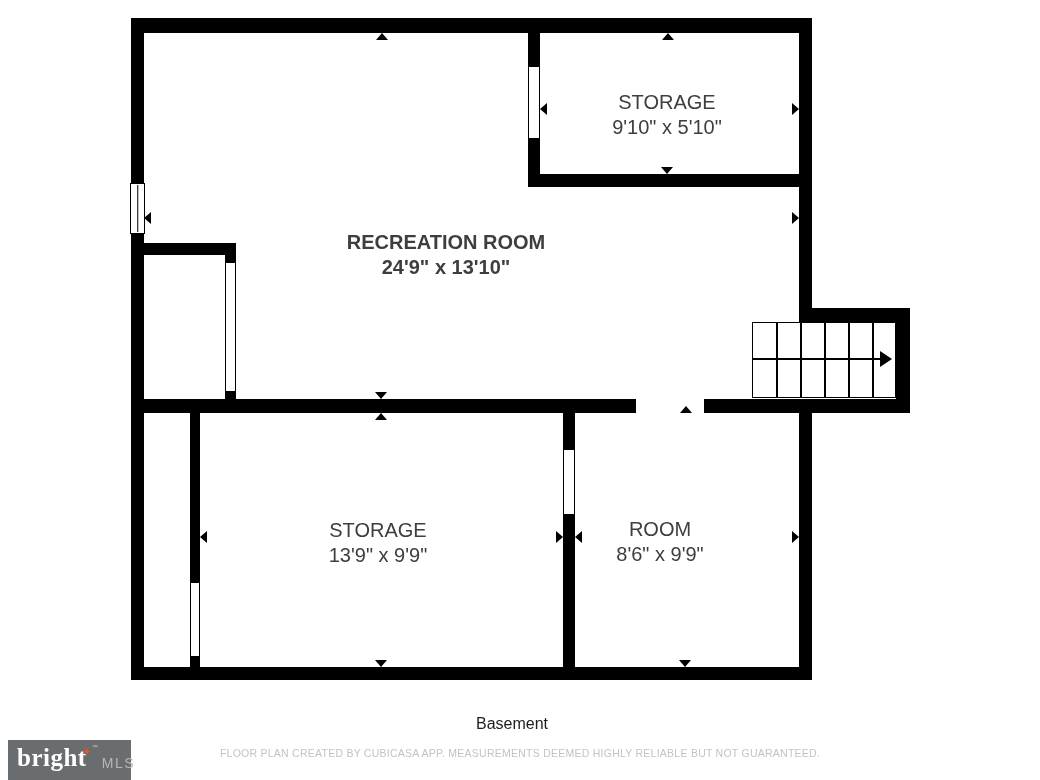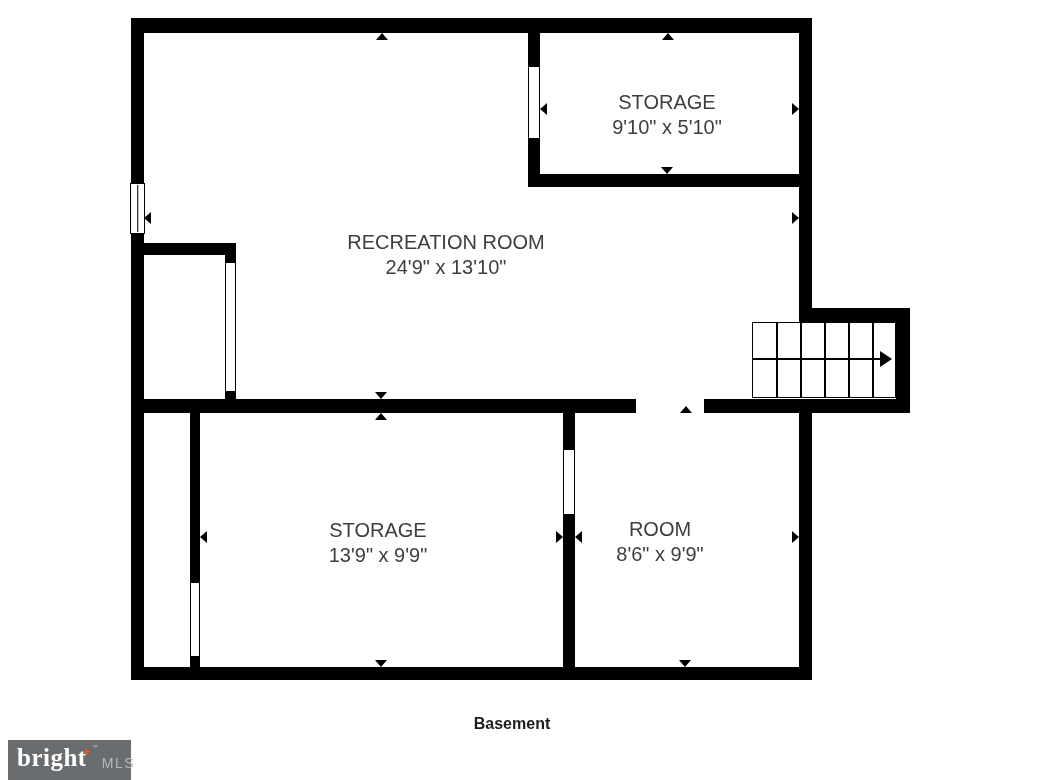--- a/index.html
+++ b/index.html
@@ -19,21 +19,21 @@
   .stairs .runline{position:absolute;left:0;top:35px;height:1.5px;width:130px;background:var(--wall,#000);}
   .stairs .arrowhead{position:absolute;left:127px;top:27.5px;width:0;height:0;
         border-left:12px solid var(--wall,#000);border-top:8.5px solid transparent;
         border-bottom:8.5px solid transparent;}
   .arr{position:absolute;width:0;height:0;}
   .arr.up{border-left:6px solid transparent;border-right:6px solid transparent;border-bottom:7px solid var(--wall,#000);}
   .arr.down{border-left:6px solid transparent;border-right:6px solid transparent;border-top:7px solid var(--wall,#000);}
   .arr.left{border-top:6px solid transparent;border-bottom:6px solid transparent;border-right:7px solid var(--wall,#000);}
   .arr.right{border-top:6px solid transparent;border-bottom:6px solid transparent;border-left:7px solid var(--wall,#000);}
   .floor-title{position:absolute;left:512px;top:724px;transform:translate(-50%,-50%);
-        font-weight:bold;font-size:16px;color:var(--floor-label,#1d1d1d);}
+        font-weight:normal;font-size:16px;color:var(--floor-label,#1d1d1d);}
   .disclaimer{position:absolute;left:520px;top:753px;transform:translate(-50%,-50%);
         font-size:10.5px;letter-spacing:.25px;color:var(--disclaimer,#c3c3c3);white-space:nowrap;}
   .logo{position:absolute;left:8px;top:740px;width:123px;height:40px;
         background:var(--logo-background,#6a6d6f);box-sizing:border-box;
         display:flex;align-items:flex-start;padding:5px 0 0 9px;}
   .logo .brand{font-family:"Liberation Serif","DejaVu Serif",serif;font-weight:bold;
         color:var(--logo-brand,#fff);font-size:25px;line-height:26px;letter-spacing:.5px;}
   .logo .star{color:var(--logo-star,#e0562a);font-size:12px;margin-left:-5px;margin-top:0;}
   .logo .tm{color:#c8cbcd;font-size:6px;margin-top:-1px;}
   .logo .mls{color:var(--logo-suffix,#b5b8ba);font-size:14px;letter-spacing:1.5px;
@@ -105,35 +105,36 @@
 
     <div class="arr up" style="left:680px;top:406px;"></div>
     <div class="arr left" style="left:575px;top:531px;"></div>
     <div class="arr right" style="left:792px;top:531px;"></div>
     <div class="arr down" style="left:679px;top:660px;"></div>
 
     <div class="room-label" style="left:667px;top:115px;">
       <div>STORAGE</div>
       <div>9'10" x 5'10"</div>
     </div>
-    <div class="room-label" style="left:446px;top:255px;">
+    <div class="room-label" style="left:446px;top:255px;font-weight:bold;">
       <div>RECREATION ROOM</div>
       <div>24'9" x 13'10"</div>
     </div>
     <div class="room-label" style="left:378px;top:543px;">
       <div>STORAGE</div>
       <div>13'9" x 9'9"</div>
     </div>
     <div class="room-label" style="left:660px;top:542px;">
       <div>ROOM</div>
       <div>8'6" x 9'9"</div>
     </div>
   </div>
 
   <div class="floor-title">Basement</div>
+  <div class="disclaimer">FLOOR PLAN CREATED BY CUBICASA APP. MEASUREMENTS DEEMED HIGHLY RELIABLE BUT NOT GUARANTEED.</div>
 
   <div class="logo">
     <span class="brand">bright</span>
     <span class="star">✦</span>
     <span class="tm">™</span>
     <span class="mls">MLS</span>
   </div>
 
 </div>
 

